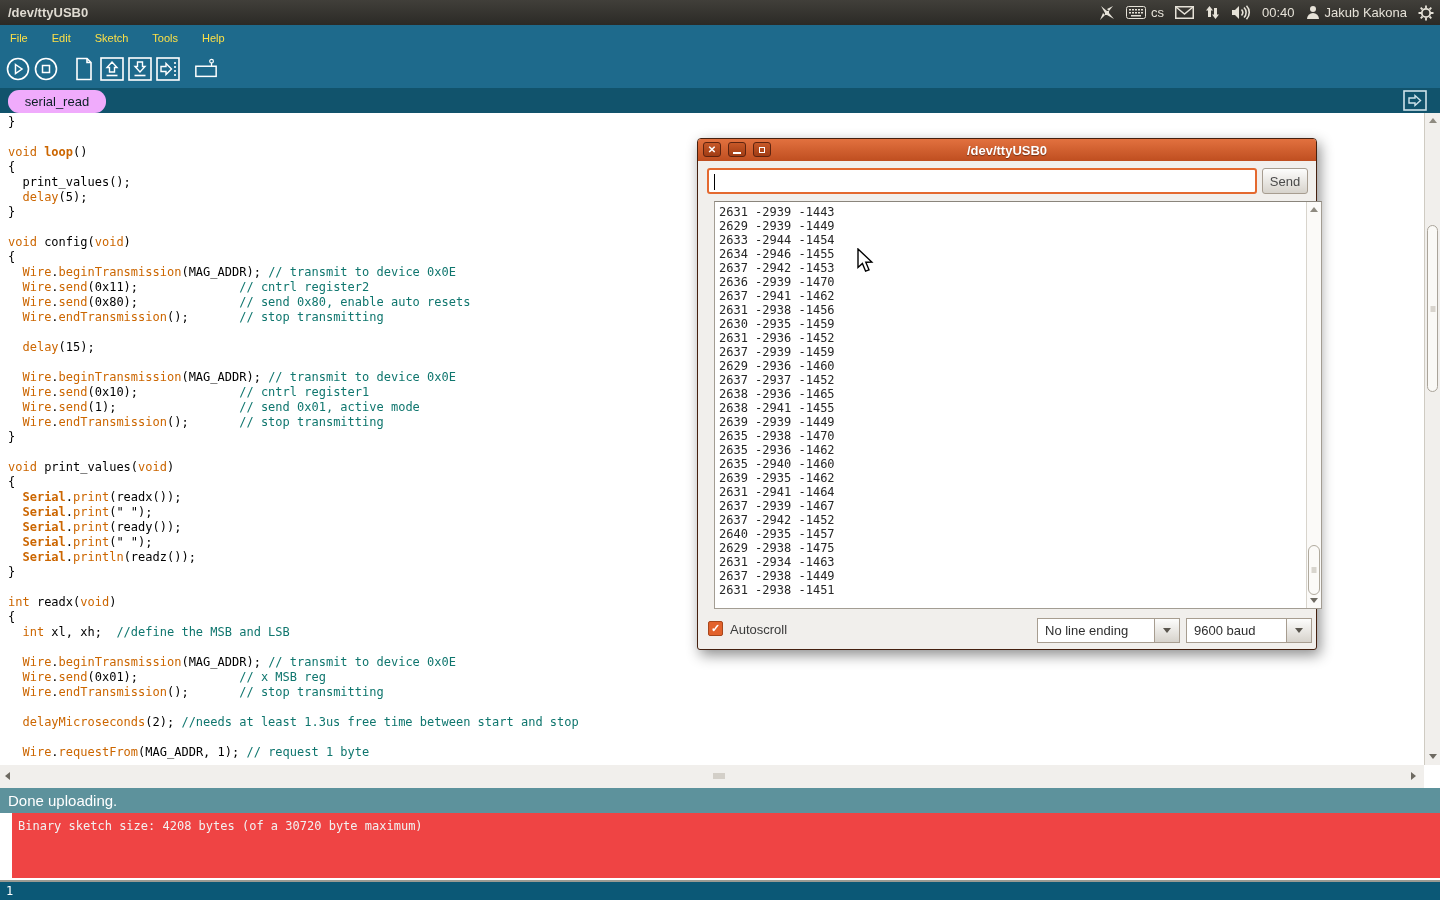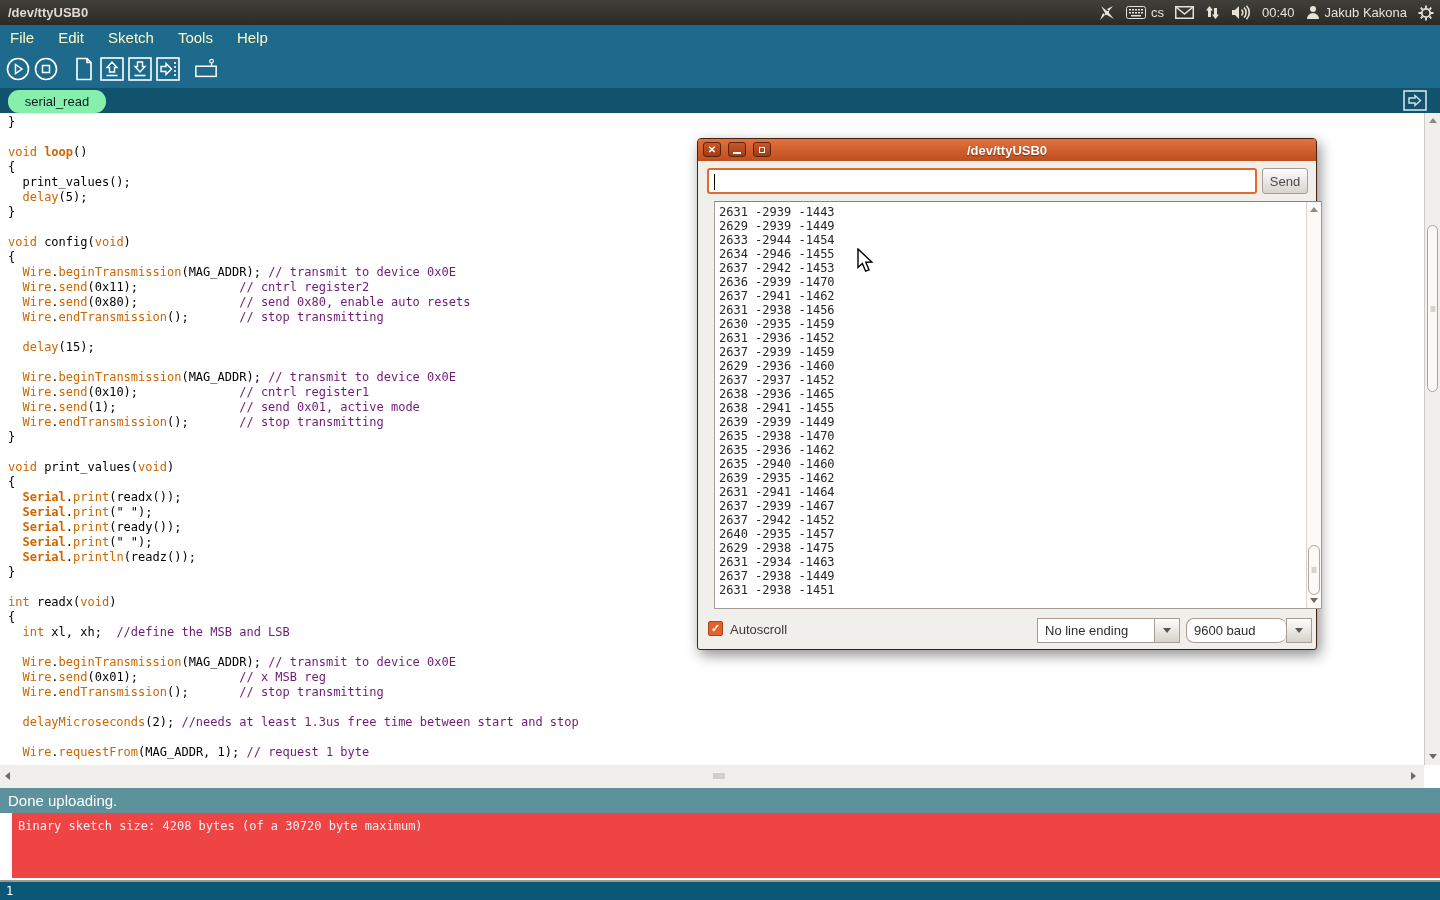--- a/index.html
+++ b/index.html
@@ -12,45 +12,45 @@
            background:linear-gradient(#413f3a,#2b2a26); display:flex; align-items:center;
            color:#dfdbd2; z-index:5; }
   .panel-title { font-weight:bold; font-size:13px; margin-left:8px; }
   .tray { position:absolute; right:6px; top:0; height:25px; display:flex; align-items:center; gap:11px; }
   .tray-item { display:flex; align-items:center; gap:5px; font-size:13px; color:#e6e2d8; }
   .tray svg { display:block; }
 
   
   .menubar { position:absolute; left:0; top:25px; width:1440px; height:25px; background:#1e6a8c;
              display:flex; align-items:center; padding-left:10px; gap:24px; }
-  .menu-item { color:#fef9c3; font-size:15px; cursor:default; }
+  .menu-item { color:#fde047; font-size:11px; cursor:default; }
 
   
   .toolbar { position:absolute; left:0; top:50px; width:1440px; height:38px; background:#1e6a8c;
              display:flex; align-items:center; padding-left:6px; }
   .tb-btn { width:24px; height:24px; margin-right:4px; display:flex; align-items:center; justify-content:center; }
   .tb-btn.gap { margin-left:10px; }
   .tb-btn svg { display:block; }
 
   
   .tabstrip { position:absolute; left:0; top:88px; width:1440px; height:25px; background:#11536c; }
-  .tab { position:absolute; left:8px; top:2px; width:98px; height:23px; background:#86efac;
+  .tab { position:absolute; left:8px; top:2px; width:98px; height:23px; background:#f0abfc;
          border-top-left-radius:3px; border-top-right-radius:3px;
          display:flex; align-items:center; justify-content:center; font-size:13px; color:#0c1f24;border-radius:11px; }
   .tab-right-btn { position:absolute; right:13px; top:2px; width:24px; height:21px;
                    display:flex; align-items:center; justify-content:center; }
 
   
   .editor { position:absolute; left:0; top:113px; width:1424px; height:652px; background:#fff; overflow:hidden; }
   .code { font-family:"DejaVu Sans Mono", monospace; font-size:12px; line-height:15px;
           padding:2px 0 0 8px; white-space:pre; color:#000; }
   .code-line { height:15px; }
   .o  { color:#cc6600; }
   .ob { color:#cc6600; font-weight:bold; }
-  .cm { color:#701a75; }
+  .cm { color:#0f766e; }
   .pl { color:#000; }
 
   
   .vscroll { position:absolute; right:0; top:113px; width:16px; height:652px; background:#f1efec;
              border-left:1px solid #cfcbc2; }
   .vthumb { position:absolute; left:2px; top:112px; width:11px; height:167px; background:#faf9f6;
             border:1px solid #aaa49a; border-radius:7px; }
   .grip { position:absolute; left:50%; top:50%; transform:translate(-50%,-50%); width:5px; }
   .grip i { display:block; height:1px; background:#b6b0a4; margin:1px 0; }
   .arrow { width:0; height:0; position:absolute; }
@@ -108,21 +108,21 @@
               display:flex; align-items:center; justify-content:center; line-height:1; }
   .auto-label { position:absolute; left:32px; top:7px; font-size:13px; color:#3a3a3a; }
   .dropdown { position:absolute; top:3px; height:25px; display:flex; }
   .dd-text { height:25px; background:#fff; border:1px solid #a79d90; border-right:none;
              font-size:13px; color:#2f2f2f; display:flex; align-items:center; padding-left:7px; }
   .dd-btn { width:26px; height:25px; background:linear-gradient(#fdfdfc,#d7d3cc); border:1px solid #a79d90;
             display:flex; align-items:center; justify-content:center; }
   .dd-arr { width:0; height:0; border-left:4px solid transparent; border-right:4px solid transparent;
             border-top:5px solid #5a564e; }
   .dd1 { left:339px; } .dd1 .dd-text { width:117px; }
-  .dd2 { left:488px; } .dd2 .dd-text { width:100px;border-radius:8px; }
+  .dd2 { left:488px; } .dd2 .dd-text { width:100px; }
 
   
   .cursor { position:absolute; left:857px; top:248px; z-index:30; }
 </style>
 </head>
 <body>
 
 <div class="stage">
 
   <div class="panel">

